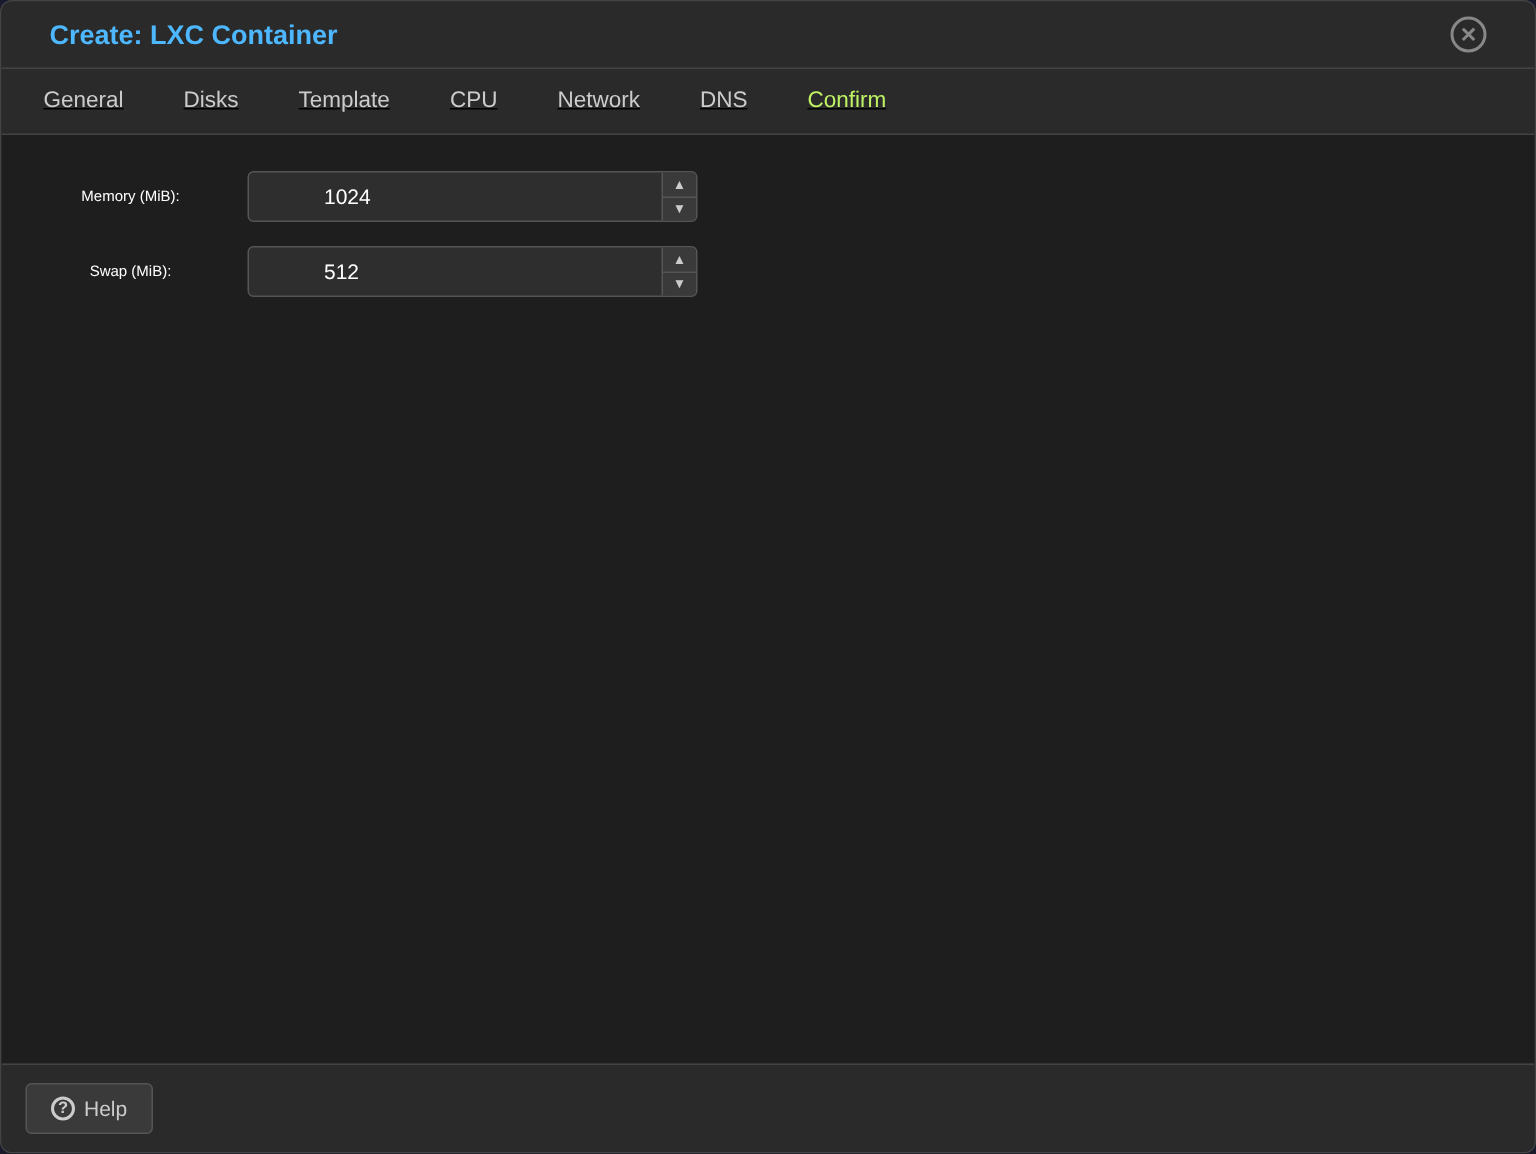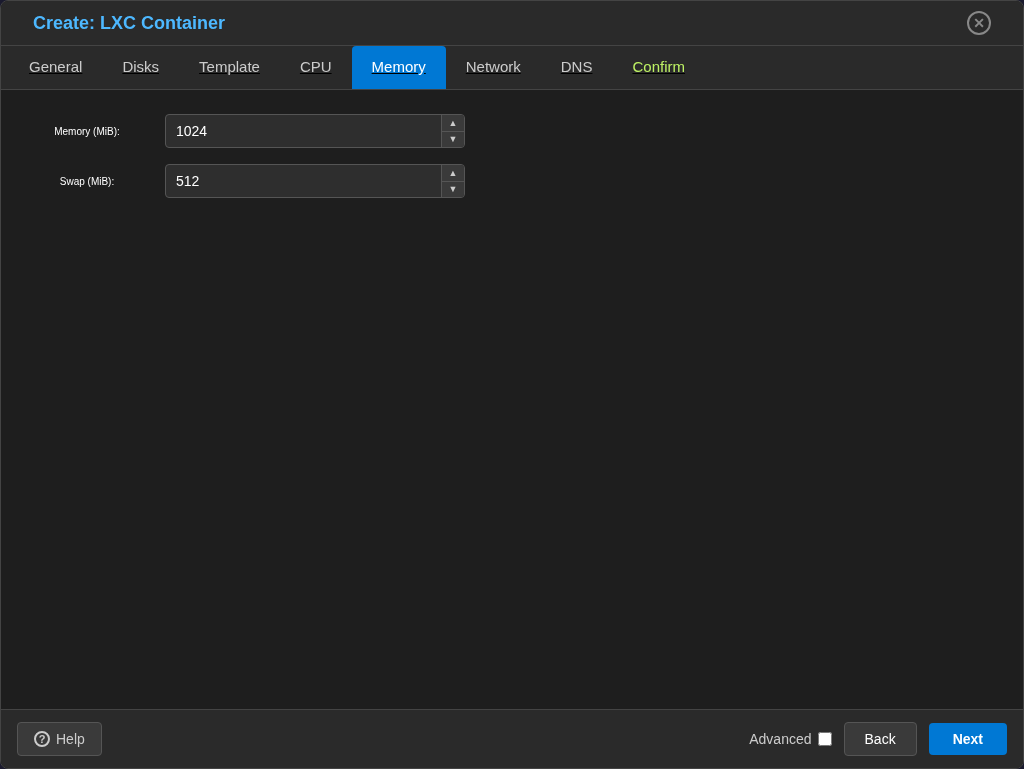--- a/index.html
+++ b/index.html
@@ -108,20 +108,21 @@
 
     .spinner-input {
       display: flex;
       align-items: center;
       background: #2e2e2e;
       border: 1px solid #555;
       border-radius: 4px;
       width: 300px;
       height: 34px;
       overflow: hidden;
+      padding-left: 40px;
     }
 
     .spinner-input input {
       flex: 1;
       background: transparent;
       border: none;
       color: #fff;
       font-size: 14px;
       padding: 0 10px;
       outline: none;
@@ -236,21 +237,20 @@
   <div class="title-bar">
     <span class="title-text">Create: LXC Container</span>
     <button class="close-btn">✕</button>
   </div>
 
   <div class="tab-bar">
     <div class="tab">General</div>
     <div class="tab">Disks</div>
     <div class="tab">Template</div>
     <div class="tab">CPU</div>
-    <div class="tab active">Memory</div>
     <div class="tab">Network</div>
     <div class="tab">DNS</div>
     <div class="tab disabled">Confirm</div>
   </div>
 
   <div class="content">
 
     <div class="form-row">
       <label class="form-label">Memory (MiB):</label>
       <div class="spinner-input">
@@ -274,23 +274,15 @@
     </div>
 
   </div>
 
   <div class="footer">
     <button class="help-btn">
       <span class="help-icon">?</span>
       <span>Help</span>
     </button>
 
-    <div class="footer-right">
-      <label class="advanced-label">
-        <span>Advanced</span>
-        <input type="checkbox" class="advanced-checkbox" style="">
-      </label>
-      <button class="back-btn">Back</button>
-      <button class="next-btn">Next</button>
-    </div>
   </div>
 
 </div>
 
 </body></html>

